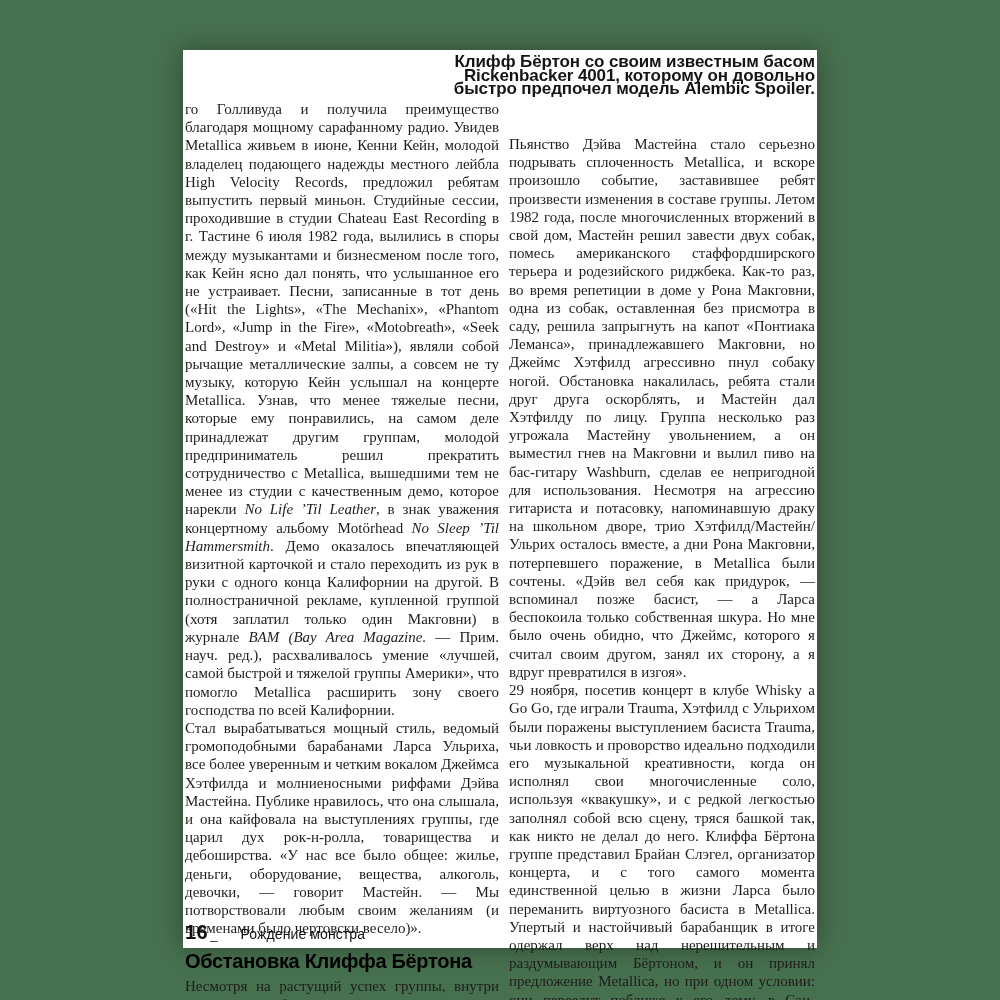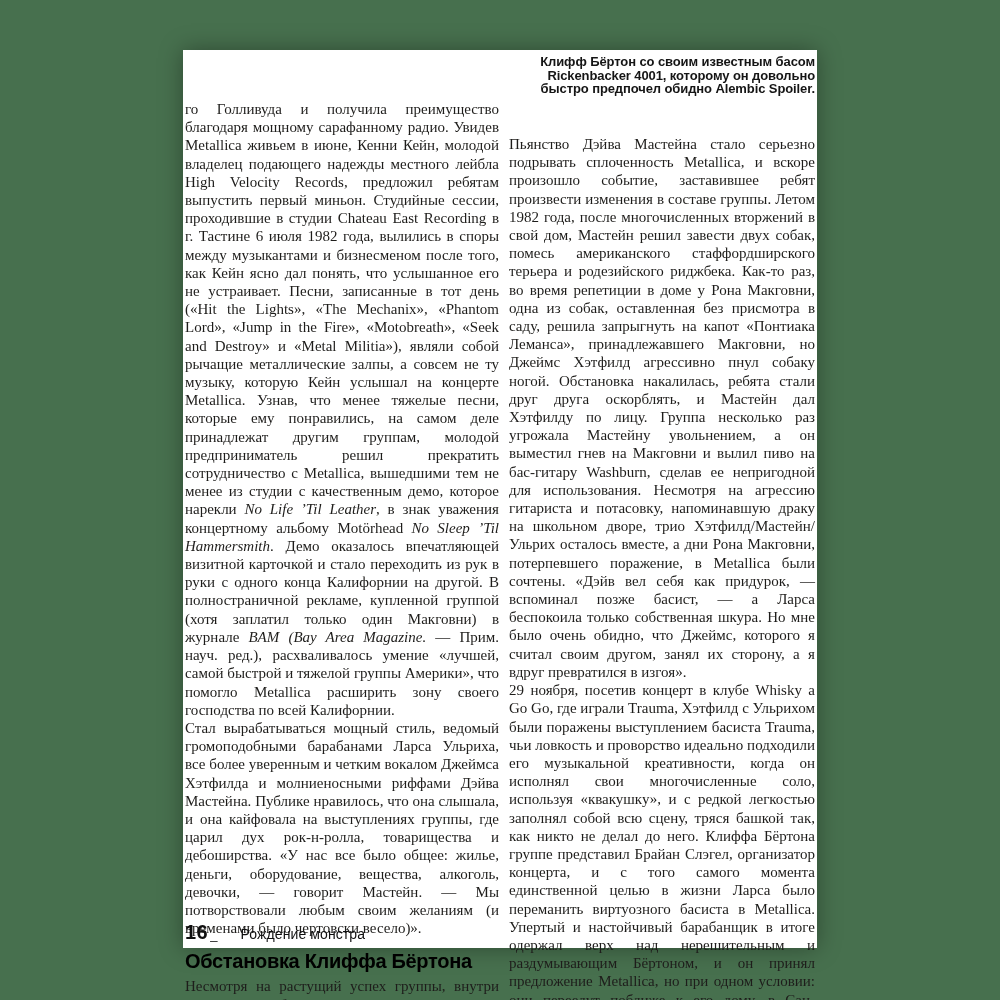--- a/index.html
+++ b/index.html
@@ -20,21 +20,21 @@
     box-shadow: 0 0 22px rgba(0,0,0,0.35);
     box-sizing: border-box;
   }
   .caption {
     position: absolute;
     top: 5px;
     right: 2px;
     text-align: right;
     font-family: "Liberation Sans", "DejaVu Sans", sans-serif;
     font-weight: 700;
-    font-size: 13px;
+    font-size: 17px;
     line-height: 13.5px;
     letter-spacing: -0.1px;
     color: #151515;
   }
   .cap-line { display: block; }
   .cols {
     display: flex;
     gap: 10px;
     padding: 0 2px;
   }
@@ -87,21 +87,21 @@
   }
 </style>
 </head>
 <body>
 
 <div class="page">
 
   <div class="caption">
     <span class="cap-line">Клифф Бёртон со своим известным басом</span>
     <span class="cap-line">Rickenbacker 4001, которому он довольно</span>
-    <span class="cap-line">быстро предпочел обидно Alembic Spoiler.</span>
+    <span class="cap-line">быстро предпочел модель Alembic Spoiler.</span>
   </div>
 
   <div class="cols">
     <div class="col col-left">
         <p><span>го Голливуда и получила преимущество благодаря мощному сарафанному радио. Увидев Metallica живьем в июне, Кенни Кейн, молодой владелец подающего надежды местного лейбла High Velocity Records, предложил ребятам выпустить первый миньон. Студийные сессии, проходившие в студии Chateau East Recording в г. Тастине 6 июля 1982 года, вылились в споры между музыкантами и бизнесменом после того, как Кейн ясно дал понять, что услышанное его не устраивает. Песни, записанные в тот день («Hit the Lights», «The Mechanix», «Phantom Lord», «Jump in the Fire», «Motobreath», «Seek and Destroy» и «Metal Militia»), являли собой рычащие металлические залпы, а совсем не ту музыку, которую Кейн услышал на концерте Metallica. Узнав, что менее тяжелые песни, которые ему понравились, на самом деле принадлежат другим группам, молодой предприниматель решил прекратить сотрудничество с Metallica, вышедшими тем не менее из студии с качественным демо, которое нарекли </span><em>No Life ’Til Leather</em><span>, в знак уважения концертному альбому Motörhead </span><em>No Sleep ’Til Hammersmith</em><span>. Демо оказалось впечатляющей визитной карточкой и стало переходить из рук в руки с одного конца Калифорнии на другой. В полностраничной рекламе, купленной группой (хотя заплатил только один Макговни) в журнале </span><em>BAM (Bay Area Magazine.</em><span> — Прим. науч. ред.), расхваливалось умение «лучшей, самой быстрой и тяжелой группы Америки», что помогло Metallica расширить зону своего господства по всей Калифорнии.</span></p>
         <p><span>Стал вырабатываться мощный стиль, ведомый громоподобными барабанами Ларса Ульриха, все более уверенным и четким вокалом Джеймса Хэтфилда и молниеносными риффами Дэйва Мастейна. Публике нравилось, что она слышала, и она кайфовала на выступлениях группы, где царил дух рок-н-ролла, товарищества и дебоширства. «У нас все было общее: жилье, деньги, оборудование, вещества, алкоголь, девочки, — говорит Мастейн. — Мы потворствовали любым своим желаниям (и временами было чертовски весело)».</span></p>
         <h2><span>Обстановка Клиффа Бёртона</span></h2>
         <p><span>Несмотря на растущий успех группы, внутри коллектива быстро назрели трения и напряжение.</span></p>
       </div>
     <div class="col col-right">

